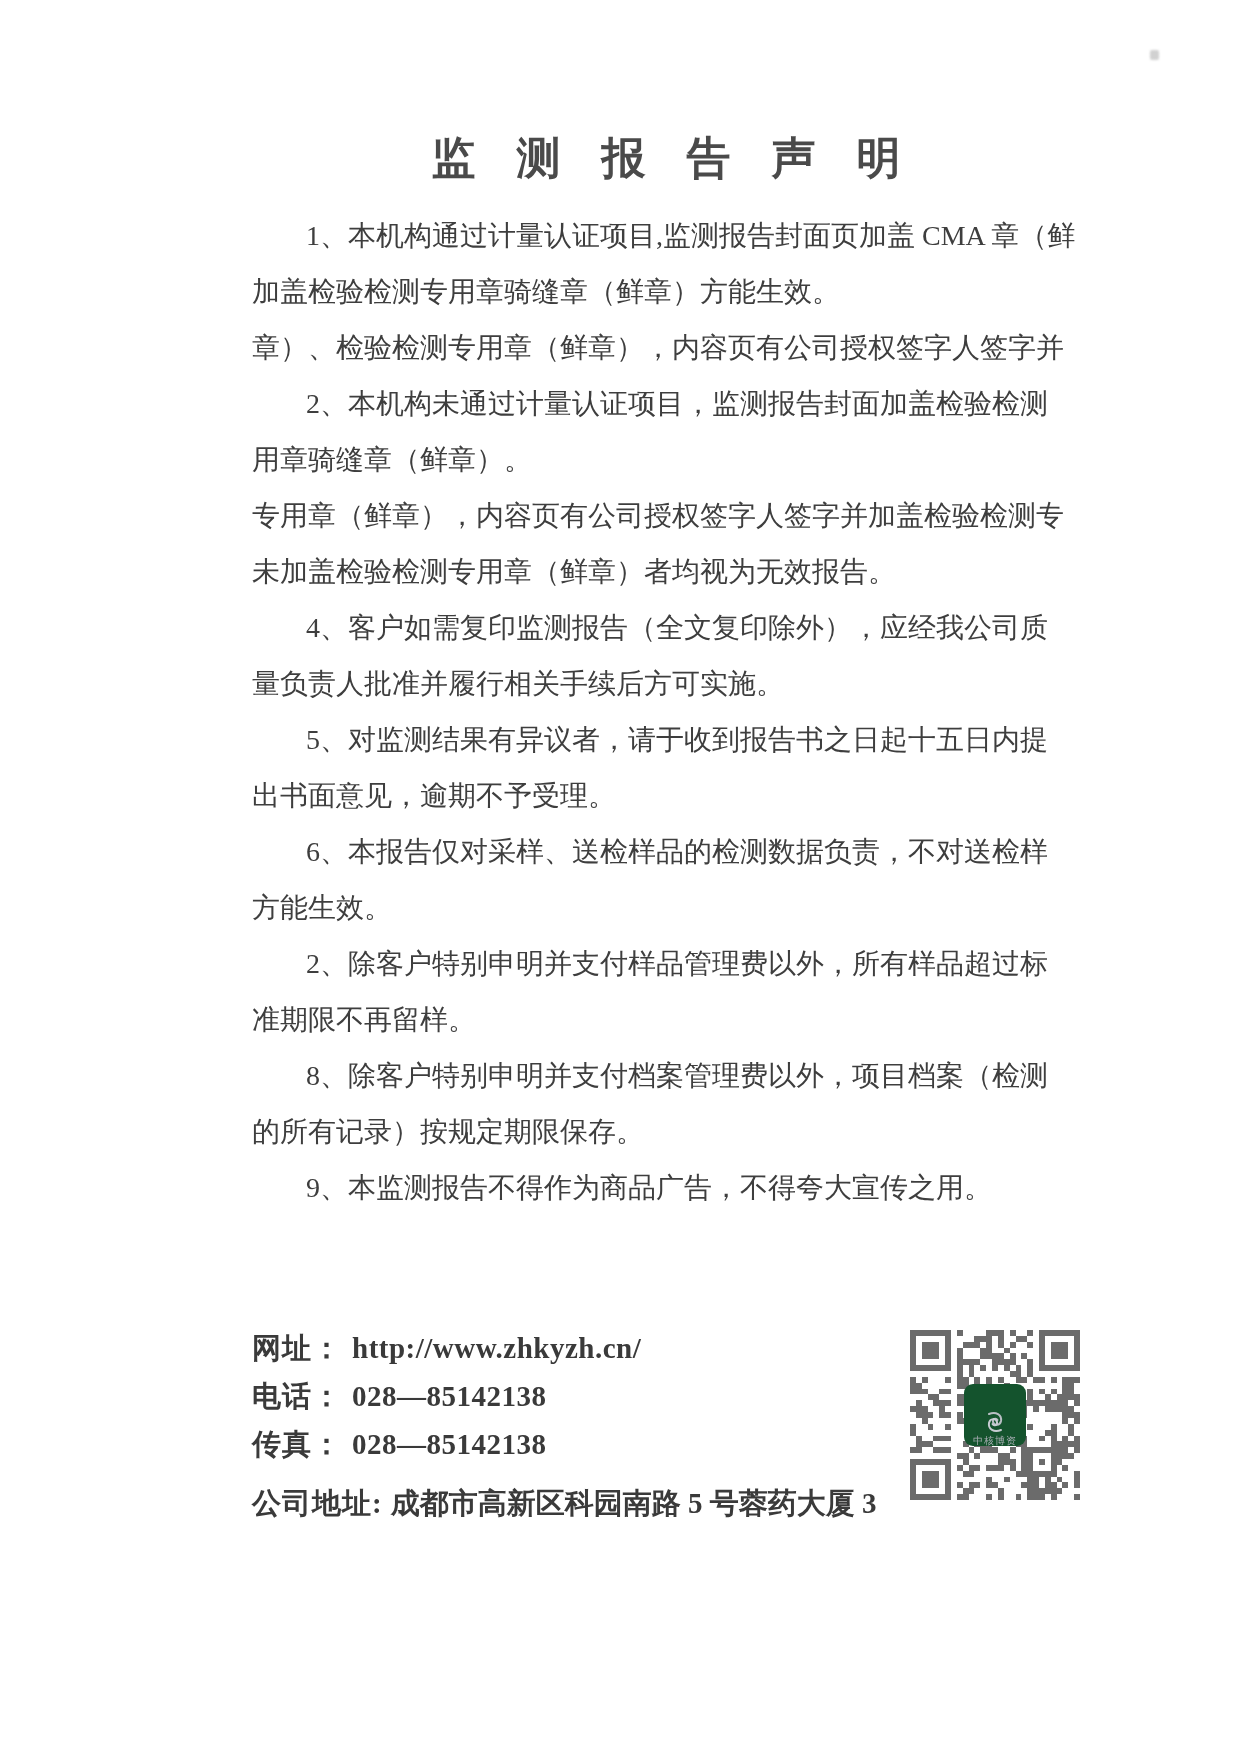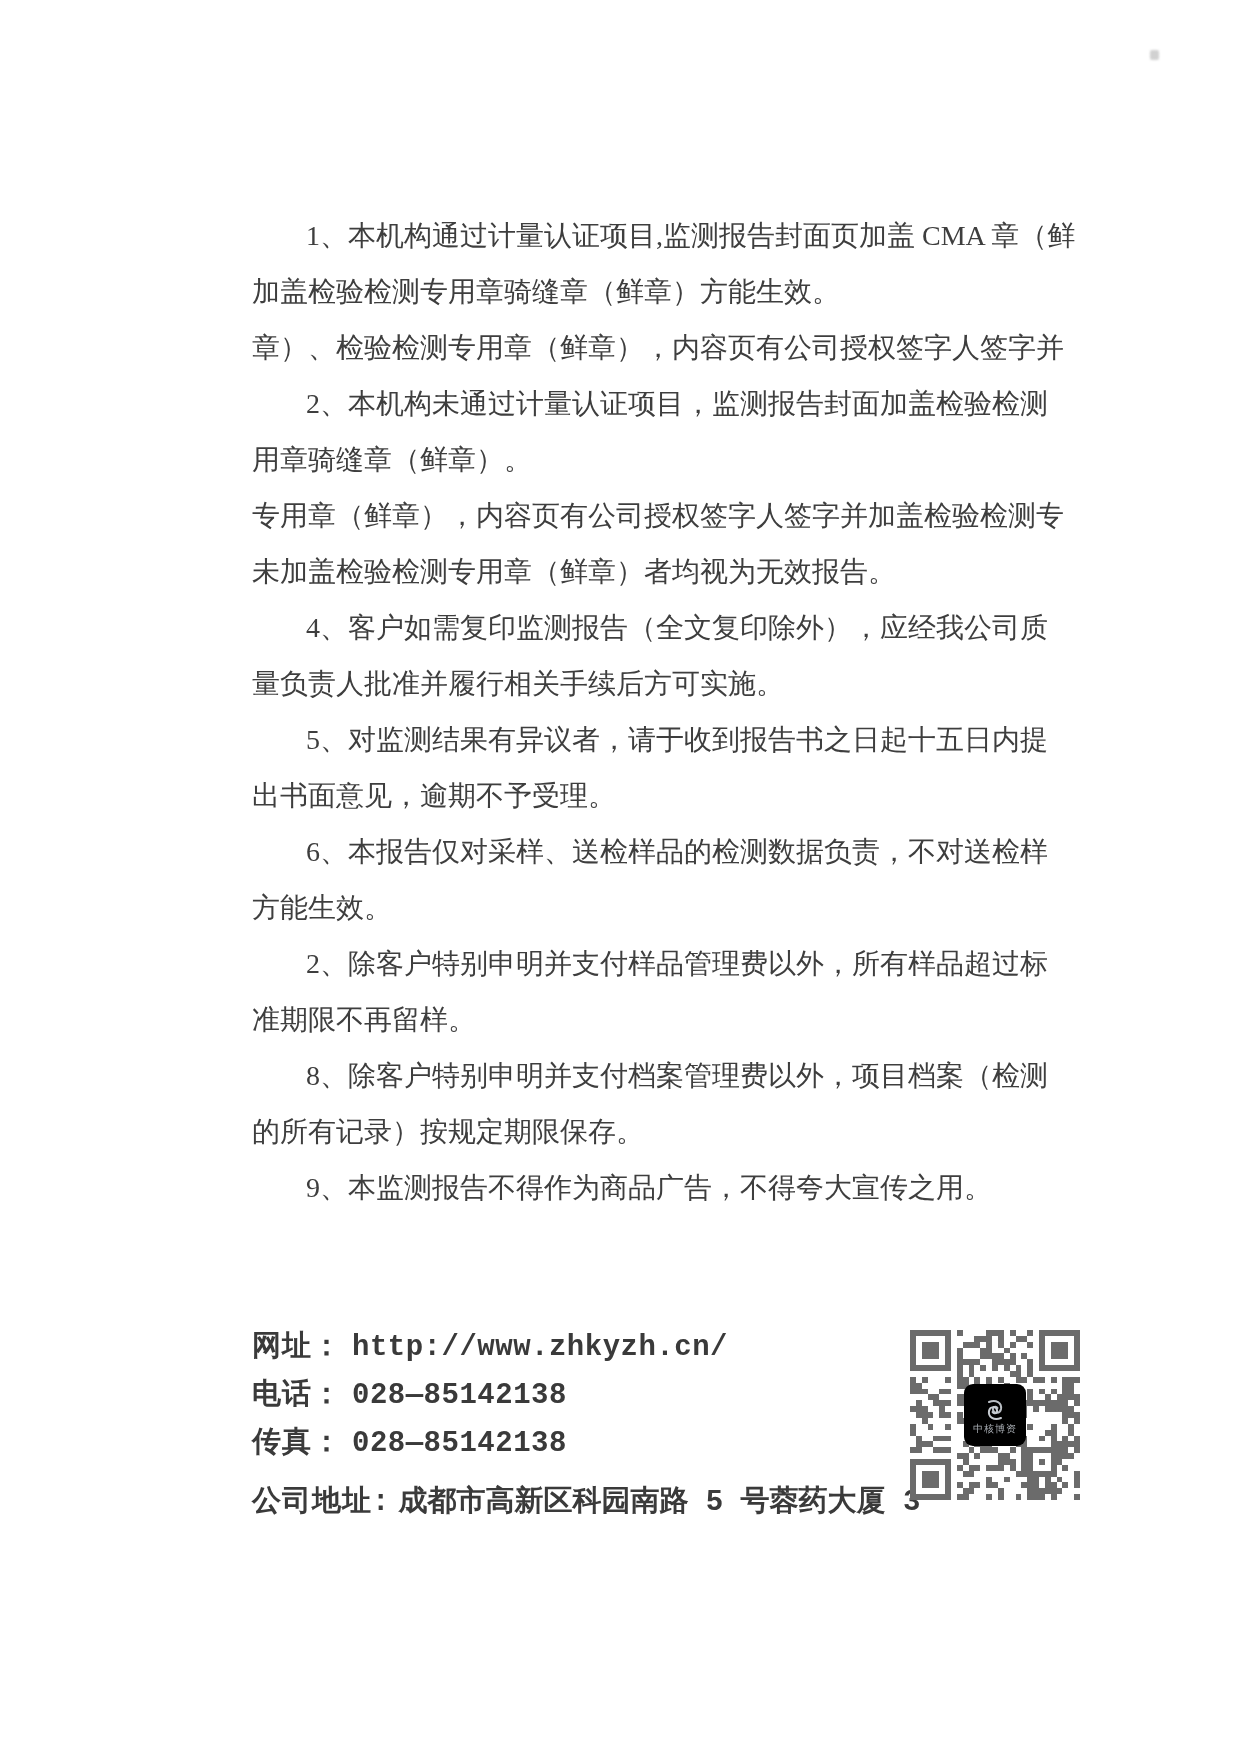--- a/index.html
+++ b/index.html
@@ -21,54 +21,55 @@
   
   .body-text{position:absolute;left:252px;top:208px;width:860px;}
   .line{
     height:56px;line-height:56px;font-size:28px;letter-spacing:0px;
     white-space:nowrap;color:#3e3e3e;
   }
   .line.indent{padding-left:54px;}
   
   .footer{
     position:absolute;left:252px;top:1324px;width:700px;
-    font-family:Liberation Mono, monospace;
+    font-family:Liberation Serif, serif;
     color:#3a3a3a;
   }
   .frow{height:48px;line-height:48px;font-size:29px;font-weight:700;white-space:nowrap;}
   .frow .flabel{letter-spacing:1px;}
   .frow .fval{margin-left:10px;letter-spacing:0.5px;}
   .frow.addr{margin-top:11px;}
   .addr .flabel{margin-right:8px;}
   
   .qr-wrap{position:absolute;left:910px;top:1330px;width:170px;}
   .qr{
     position:relative;width:170px;height:170px;background:#ffffff;
     display:grid;grid-template-columns:repeat(29,1fr);grid-template-rows:repeat(29,1fr);
   }
   .qr span{display:block;}
   .qr span.d{background:#6b6b6b;}
   .qr-logo{
     position:absolute;left:50%;top:50%;width:62px;height:62px;
-    transform:translate(-50%,-50%);background:#000000;border-radius:9px;
-    display:flex;flex-direction:column;align-items:center;justify-content:center;
+    transform:translate(-50%,-50%);background:#14532d;border-radius:9px;
+    display:flex;flex-direction:column;align-items:center;justify-content:flex-end;
   }
   .qr-swirl{width:26px;height:26px;}
   .qr-logo-text{
     font-family:"Liberation Sans","DejaVu Sans",sans-serif;
     font-size:10px;color:#a9aeb4;letter-spacing:1px;line-height:11px;white-space:nowrap;
   }
 </style>
 </head>
 <body>
 
 <div class="page">
 
   <div class="speck"></div>
 
+  <h1 class="title">监 测 报 告 声 明</h1>
 
   <div class="body-text" id="body-text">
       <div class="line indent">1、本机构通过计量认证项目,监测报告封面页加盖 CMA 章（鲜</div>
       <div class="line">加盖检验检测专用章骑缝章（鲜章）方能生效。</div>
       <div class="line">章）、检验检测专用章（鲜章），内容页有公司授权签字人签字并</div>
       <div class="line indent">2、本机构未通过计量认证项目，监测报告封面加盖检验检测</div>
       <div class="line">用章骑缝章（鲜章）。</div>
       <div class="line">专用章（鲜章），内容页有公司授权签字人签字并加盖检验检测专</div>
       <div class="line">未加盖检验检测专用章（鲜章）者均视为无效报告。</div>
       <div class="line indent">4、客户如需复印监测报告（全文复印除外），应经我公司质</div>

